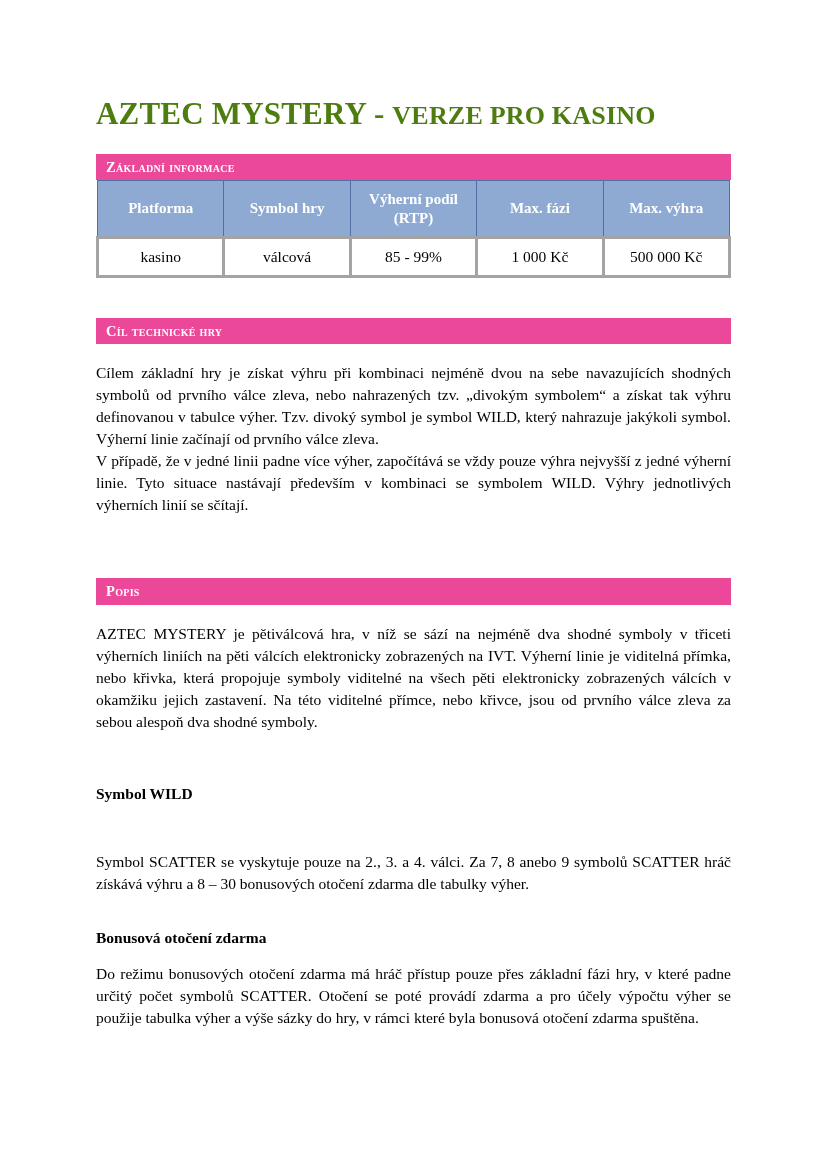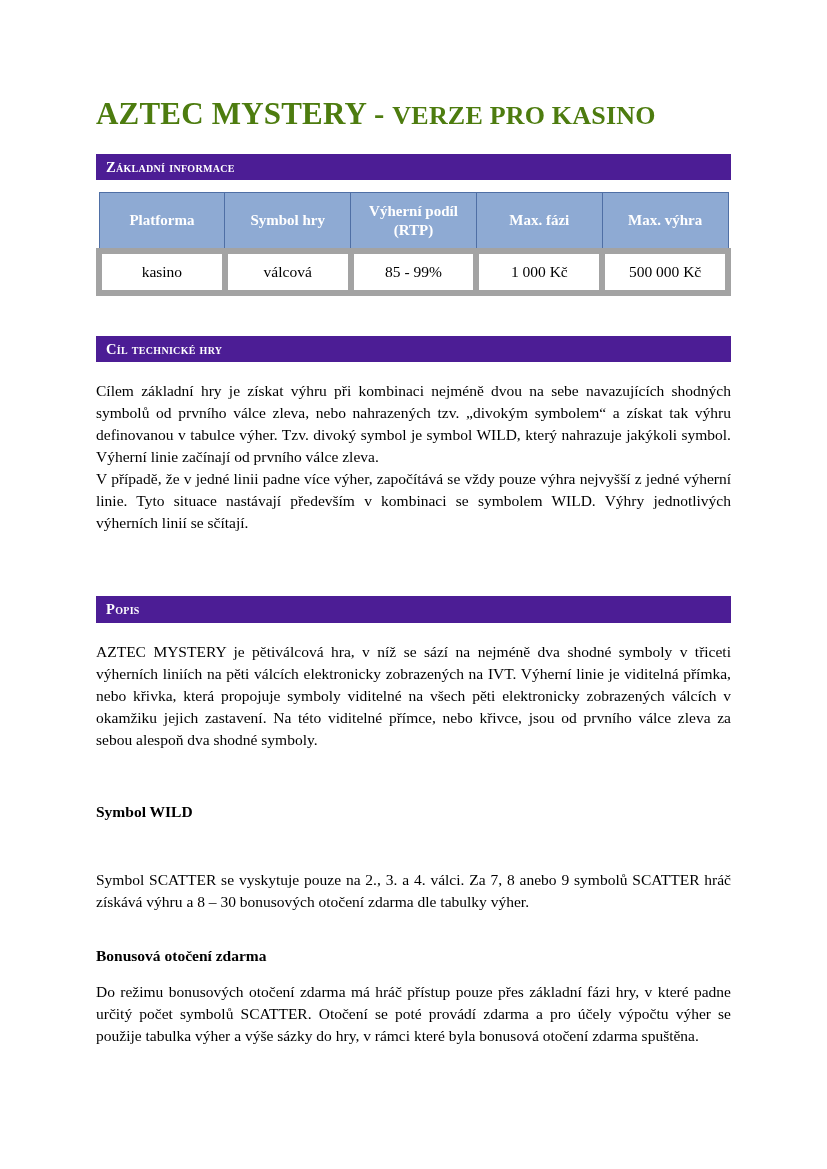--- a/index.html
+++ b/index.html
@@ -30,51 +30,51 @@
     white-space: nowrap;
   }
   .doc-title .title-main {
     font-size: 31px;
   }
   .doc-title .title-sub {
     font-size: 26px;
     font-variant: small-caps;
   }
   .section-bar {
-    background: #4c1d95;
+    background: #ec4899;
     color: #ffffff;
     font-variant: small-caps;
     font-weight: bold;
     font-size: 14.5px;
     letter-spacing: 0.3px;
     padding: 4px 8px 4px 10px;
     line-height: 1.25;
   }
   .gap-18 { height: 18px; }
   .gap-22 { height: 22px; }
   .gap-34 { height: 34px; }
   .gap-40 { height: 40px; }
   table.info-table {
     border-collapse: collapse;
     width: 100%;
     table-layout: fixed;
-    margin-top: 12px;
+    margin-top: 0;
   }
   table.info-table th {
     background: #8eaad3;
     color: #ffffff;
     border: 1px solid #4f6fa5;
     font-weight: bold;
     font-size: 15px;
     text-align: center;
     padding: 9px 4px;
     line-height: 1.25;
   }
   table.info-table td {
-    border: 6px solid #a3a3a3;
+    border: 3px solid #a3a3a3;
     text-align: center;
     font-size: 15.5px;
     padding: 9px 4px;
     background: #ffffff;
   }
   p.body {
     font-size: 15.5px;
     line-height: 1.42;
     text-align: justify;
     margin: 0;

